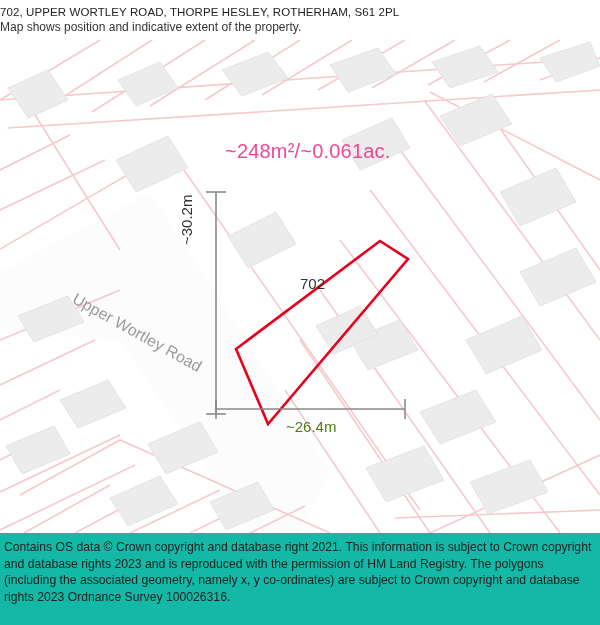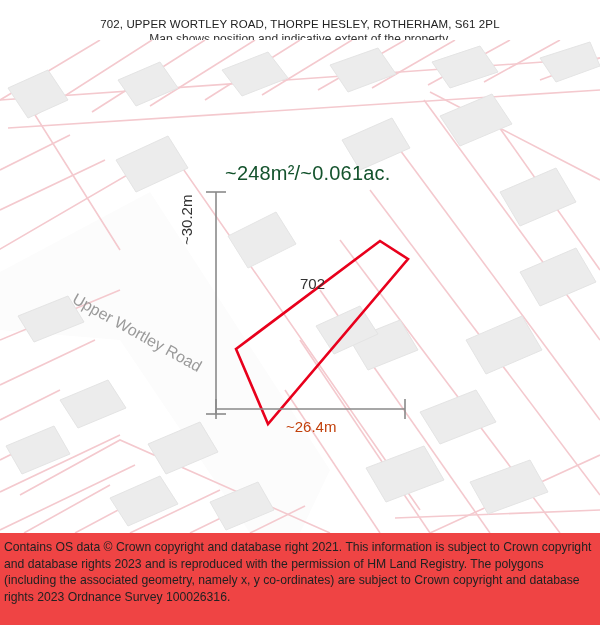--- a/index.html
+++ b/index.html
@@ -19,22 +19,21 @@
     width: 600px;
     height: 625px;
   }
   
   .header {
     position: absolute;
     top: 0;
     left: 0;
     width: 600px;
     height: 40px;
-    text-align: center;
-    padding-top: 17px;
+    padding-top: 5px;
     box-sizing: border-box;
   }
   .header .title {
     font-size: 11.5px;
     color: #222222;
     line-height: 15px;
     letter-spacing: 0.1px;
   }
   .header .subtitle {
     font-size: 12px;
@@ -53,23 +52,22 @@
   }
   .map svg {
     display: block;
   }
   
   .area-label {
     position: absolute;
     left: 225px;
     top: 100px;
     font-size: 20px;
-    color: #14532d;
+    color: #ec4899;
     letter-spacing: 0.2px;
-    margin-top: 22px;
   }
   .plot-number {
     position: absolute;
     left: 300px;
     top: 235px;
     font-size: 15px;
     color: #333333;
   }
   .dim-vertical {
     position: absolute;
@@ -79,21 +77,21 @@
     color: #333333;
     transform: rotate(-90deg);
     transform-origin: left top;
     white-space: nowrap;
   }
   .dim-horizontal {
     position: absolute;
     left: 286px;
     top: 378px;
     font-size: 15px;
-    color: #c2410c;
+    color: #4d7c0f;
     white-space: nowrap;
   }
   .road-label {
     position: absolute;
     left: 78px;
     top: 250px;
     font-size: 16px;
     color: #9a9a9a;
     white-space: nowrap;
     transform: rotate(29deg);
@@ -101,21 +99,21 @@
   }
   
   .footer {
     position: absolute;
     top: 533px;
     left: 0;
     width: 600px;
     height: 92px;
     padding: 6px 4px 0 4px;
     box-sizing: border-box;
-    background: #ef4444;
+    background: #14b8a6;
   }
   .footer p {
     margin: 0;
     font-size: 12.2px;
     line-height: 16.5px;
     color: #222222;
   }
 </style>
 </head>
 <body>

